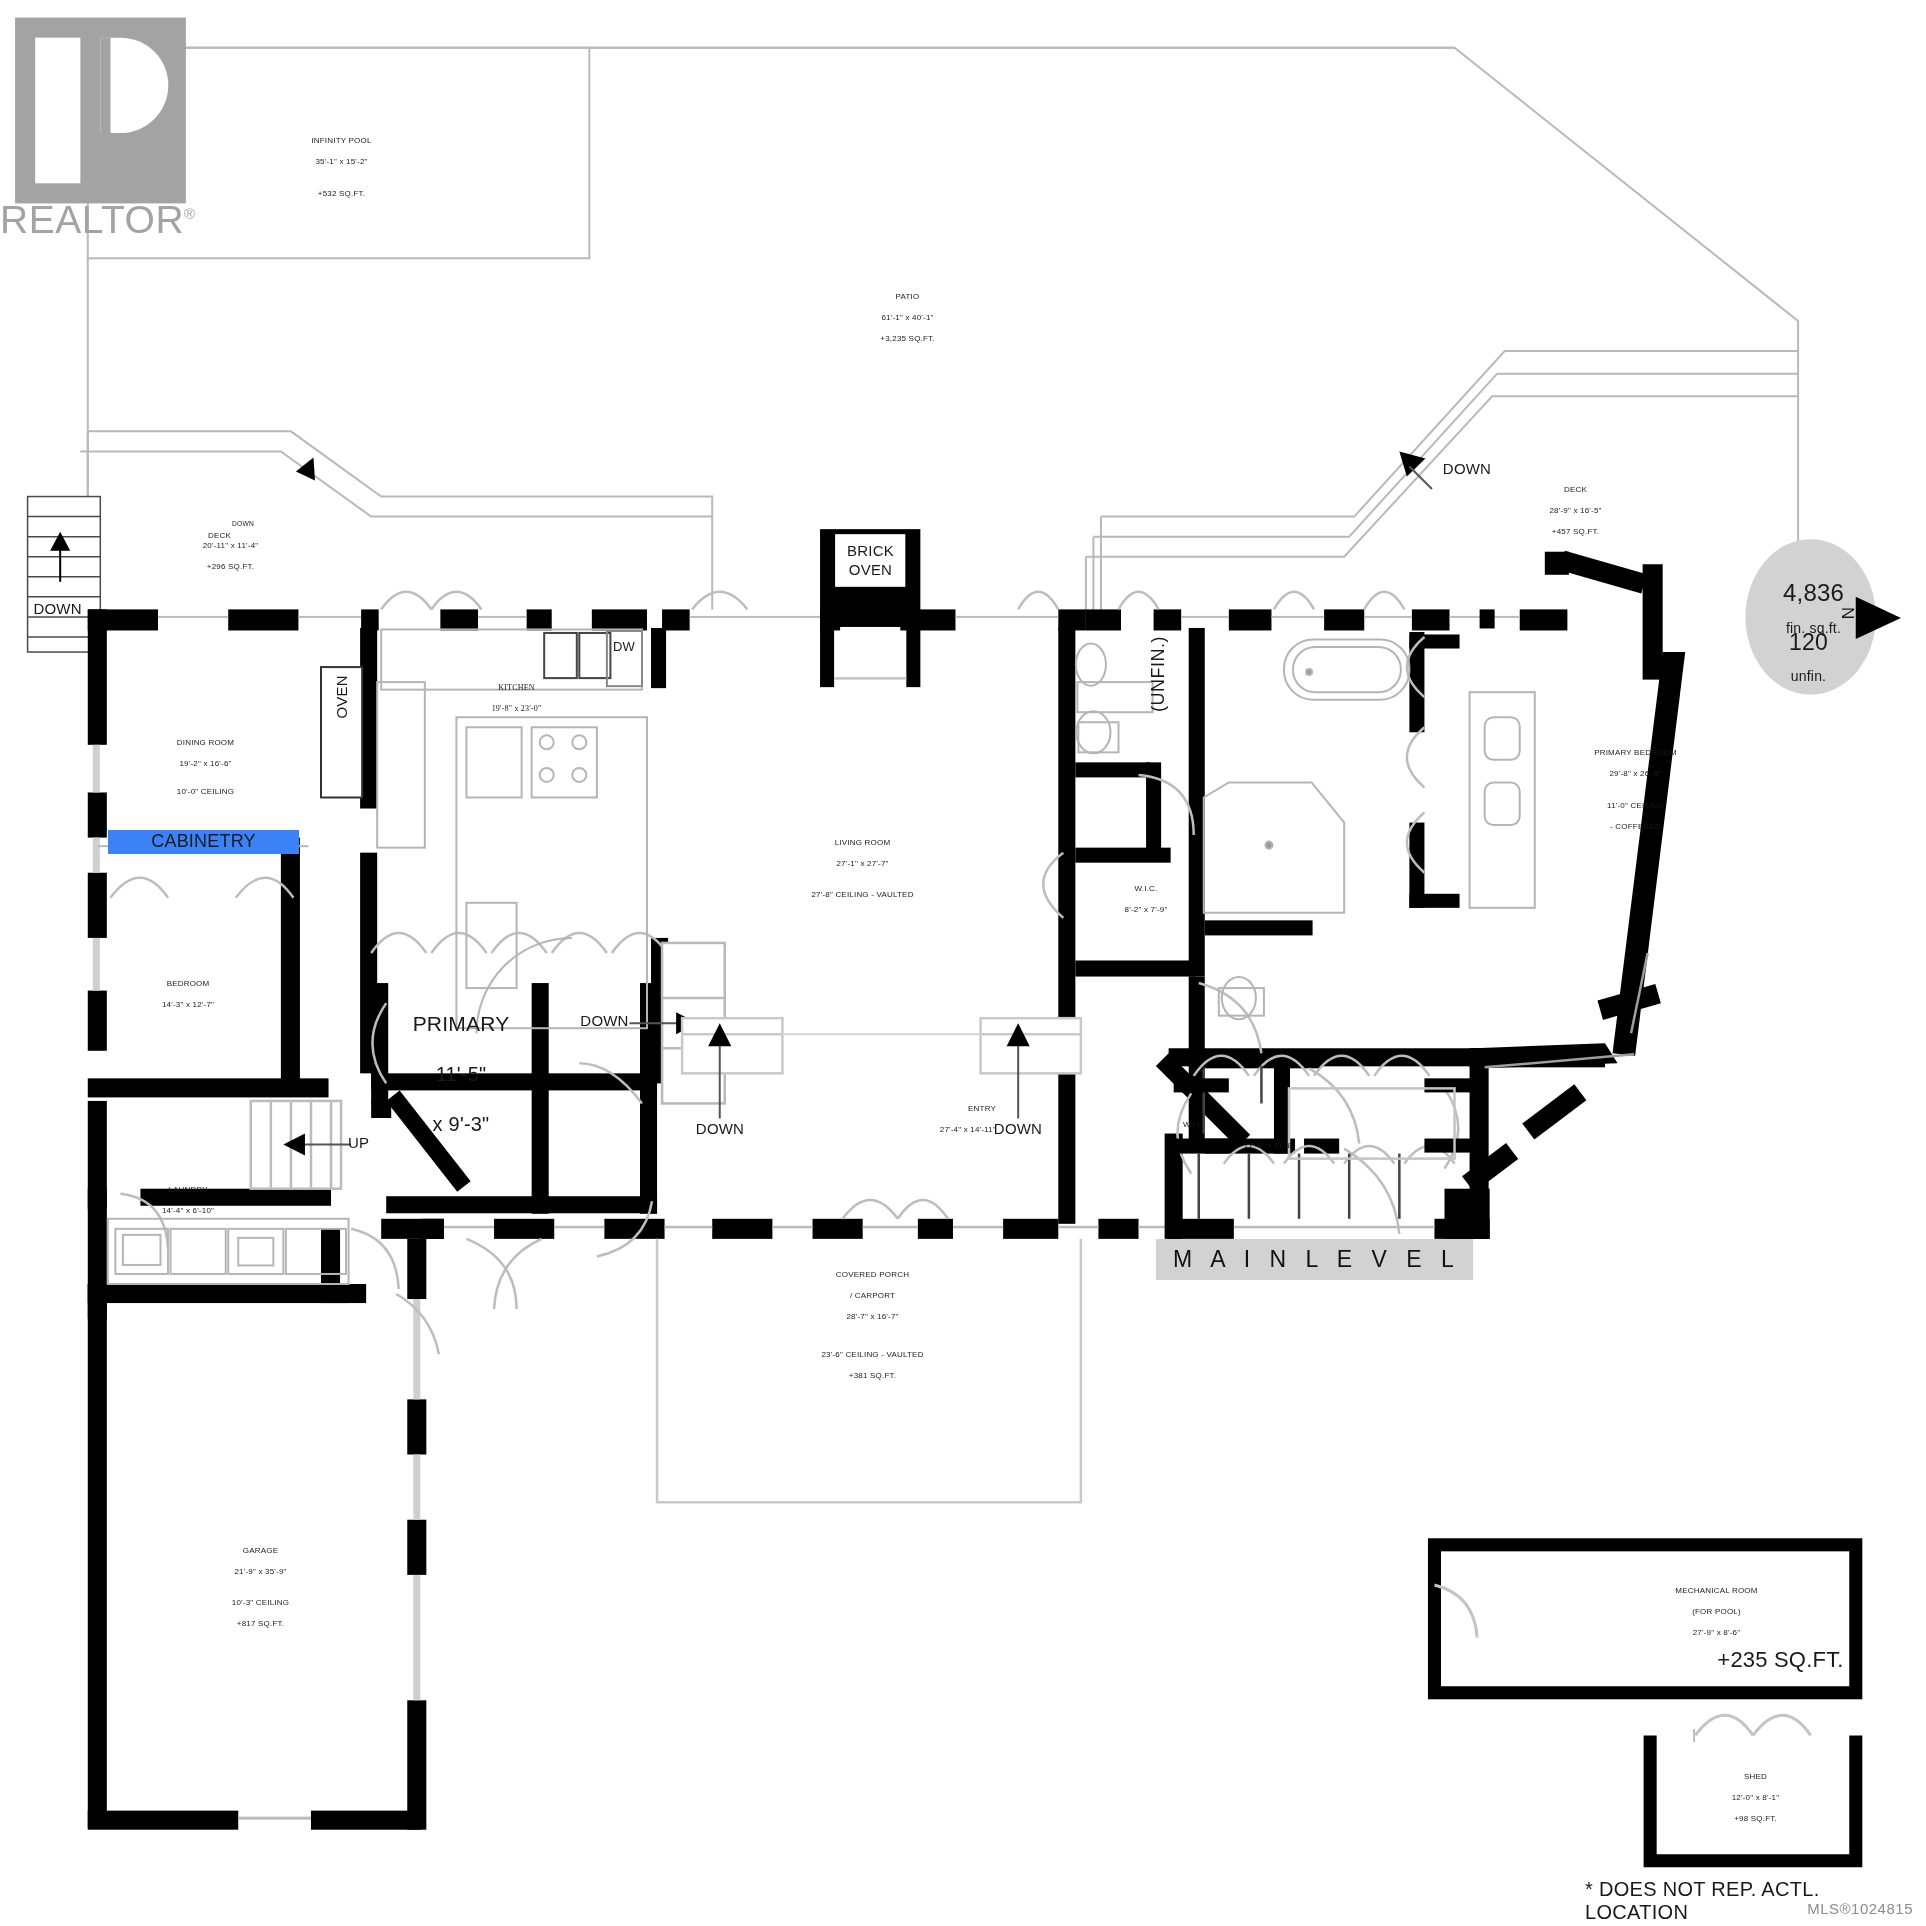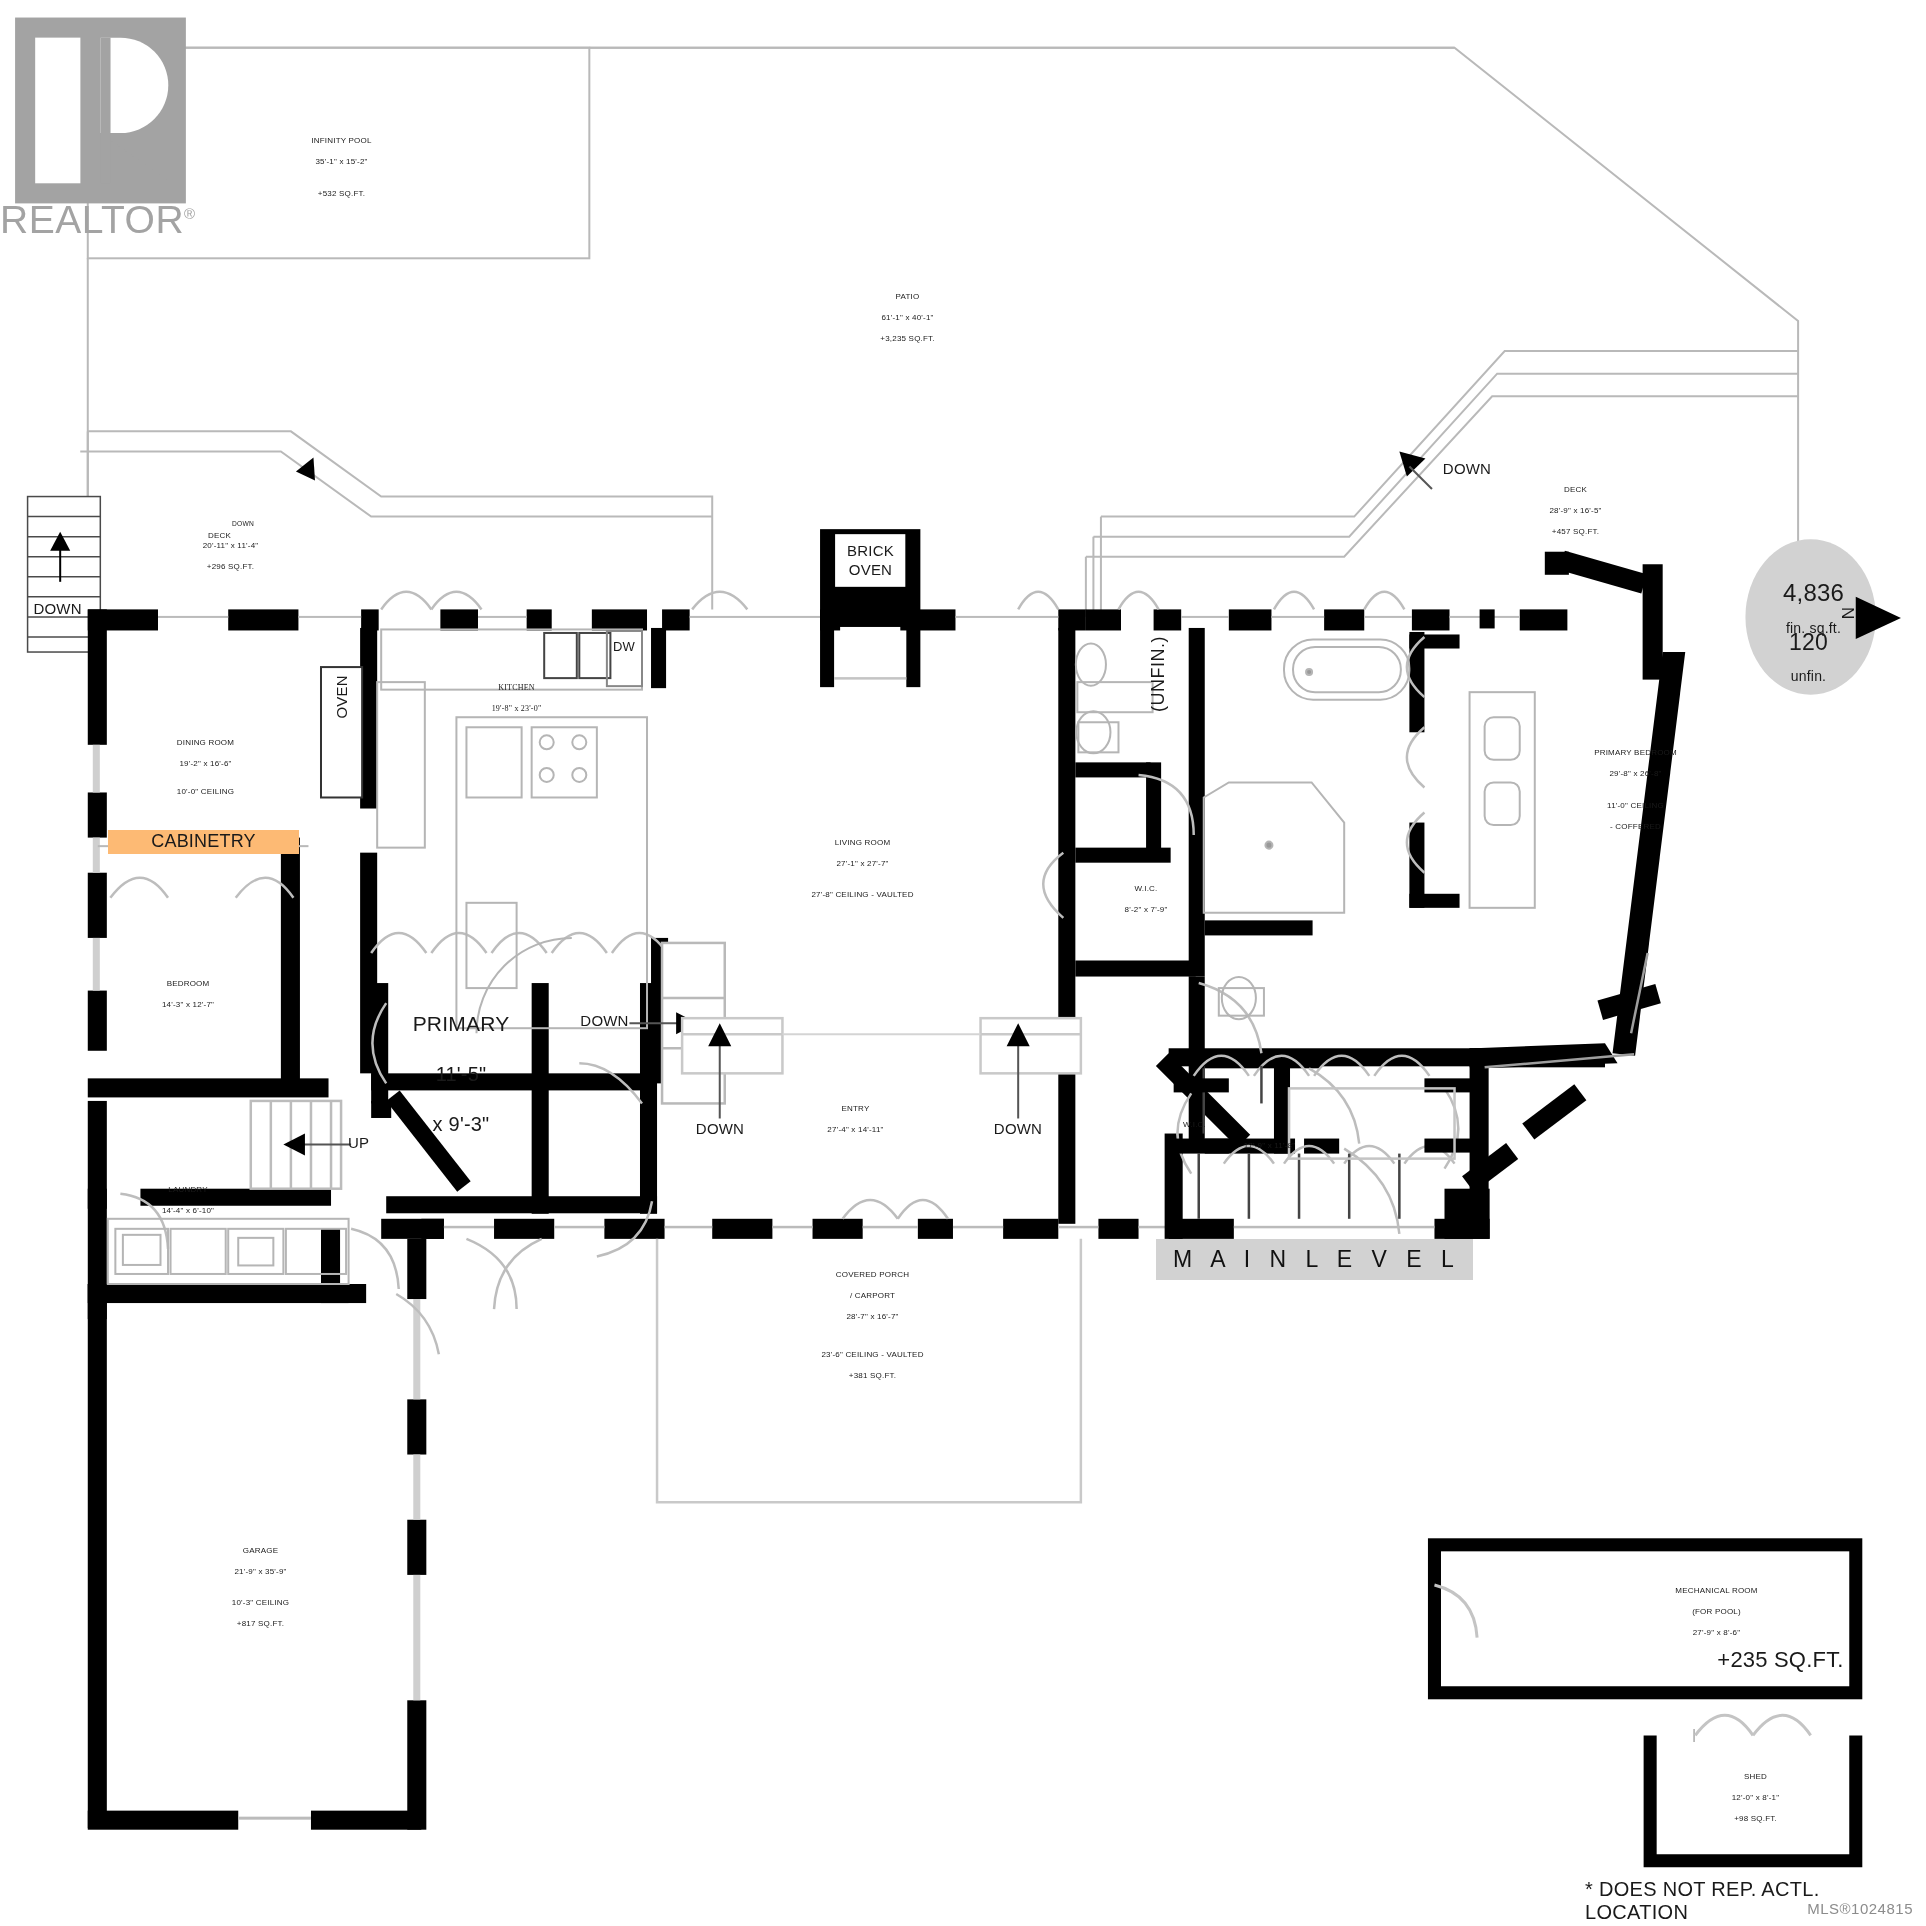--- a/index.html
+++ b/index.html
@@ -449,21 +449,21 @@
   <div class="room">LAUNDRY</div>
   <div class="dim">14'-4" x 6'-10"</div>
 </div>
 
 <div class="lbl small" style="left:396px;top:986px;width:130px;">
   <div style="font-size:21px">PRIMARY</div>
   <div style="font-size:20px">11'-5"</div>
   <div style="font-size:20px">x 9'-3"</div>
 </div>
 
-<div class="lbl" style="left:715px;top:1093px;width:281px;">
+<div class="lbl" style="left:715px;top:1093px;width:281px;text-align:right;">
   <div class="room">ENTRY</div>
   <div class="dim">27'-4" x 14'-11"</div>
 </div>
 
 <div class="lbl" style="left:1063px;top:873px;width:166px;">
   <div class="room">W.I.C.</div>
   <div class="dim">8'-2" x 7'-9"</div>
 </div>
 
 <div class="lbl" style="left:1164px;top:1109px;width:211px;">
@@ -496,21 +496,21 @@
 <div class="lbl" style="left:1655px;top:1761px;width:201px;">
   <div class="room">SHED</div>
   <div class="dim">12'-0" x 8'-1"</div>
   <div class="dim">+98 SQ.FT.</div>
 </div>
 
 <div class="lbl tiny" style="left:833px;top:542px;width:75px;line-height:1.25;"><span>BRICK
 OVEN</span></div>
 <div class="lbl tiny" style="left:307px;top:687px;width:70px;transform:rotate(-90deg);transform-origin:center;"><span>OVEN</span></div>
 <div class="lbl micro" style="left:604px;top:638px;width:40px;"><span>DW</span></div>
-<div class="lbl small" style="left:108px;top:830px;width:191px;background:#fdba74;"><span>CABINETRY</span></div>
+<div class="lbl small" style="left:108px;top:830px;width:191px;background:#3b82f6;"><span>CABINETRY</span></div>
 <div class="lbl small" style="left:1114px;top:662px;width:90px;transform:rotate(-90deg);transform-origin:center;letter-spacing:0.5px;"><span>(UNFIN.)</span></div>
 
 <div class="lbl tiny" style="left:17.6px;top:599px;width:80px;"><span>DOWN</span></div>
 <div class="lbl tiny" style="left:1427px;top:459px;width:80px;"><span>DOWN</span></div>
 <div class="lbl tiny" style="left:562px;top:1011px;width:85px;"><span>DOWN</span></div>
 <div class="lbl tiny" style="left:680px;top:1119px;width:80px;"><span>DOWN</span></div>
 <div class="lbl tiny" style="left:978px;top:1119px;width:80px;"><span>DOWN</span></div>
 <div class="lbl tiny" style="left:331px;top:1133px;width:55px;"><span>UP</span></div>
 
 <div class="lbl" style="left:1751px;top:566px;width:125px;">

